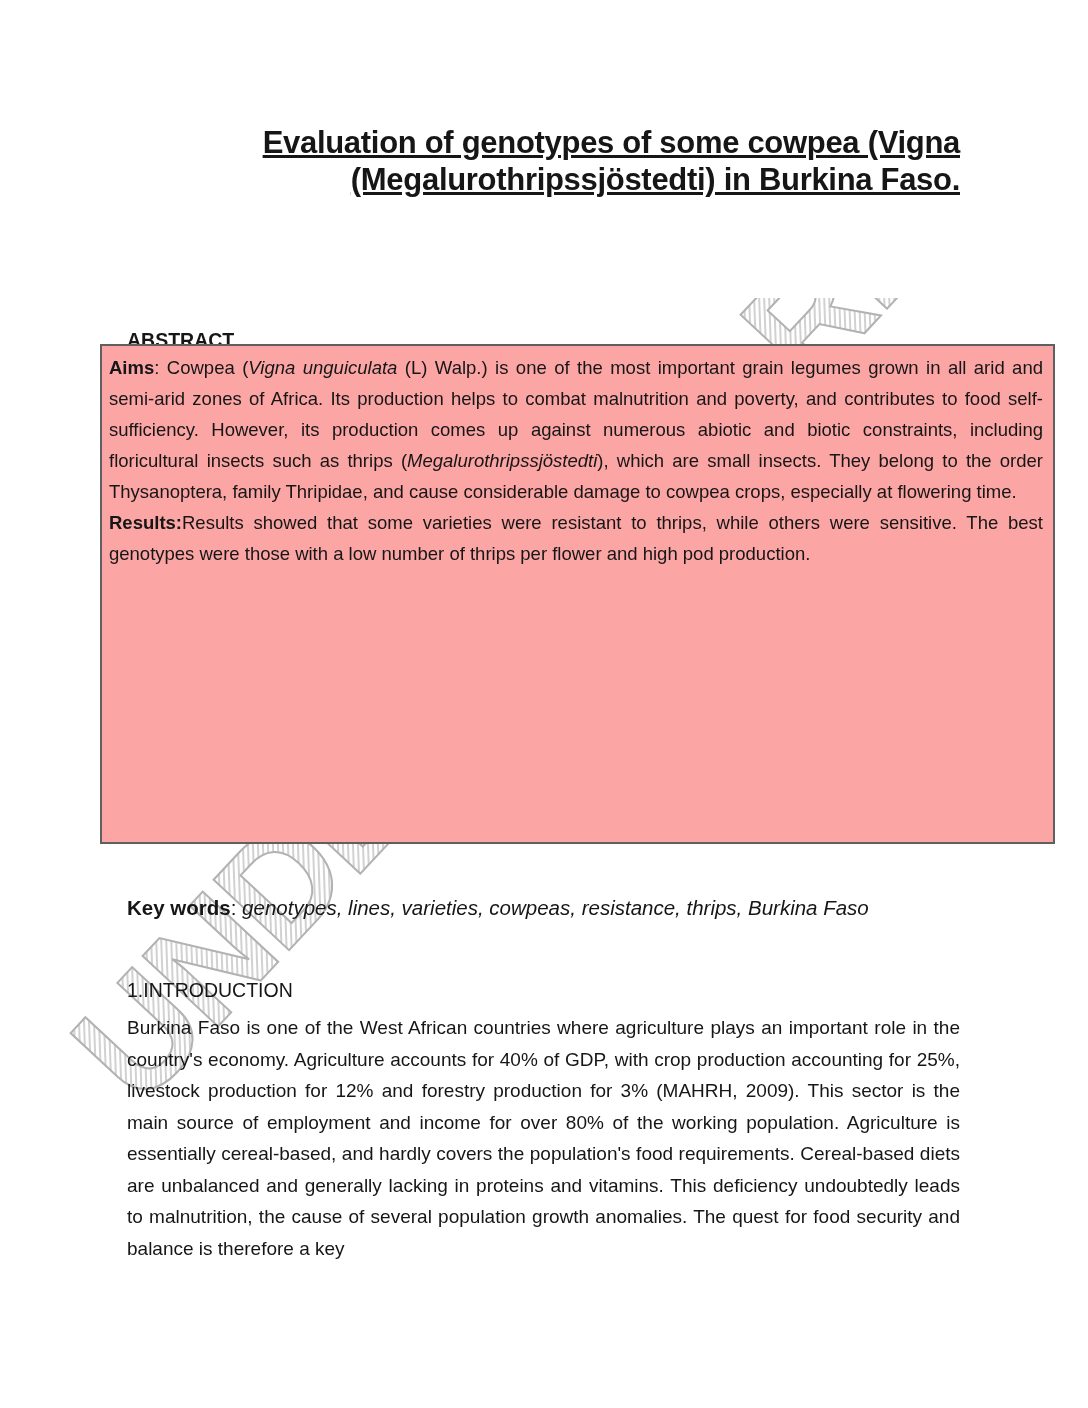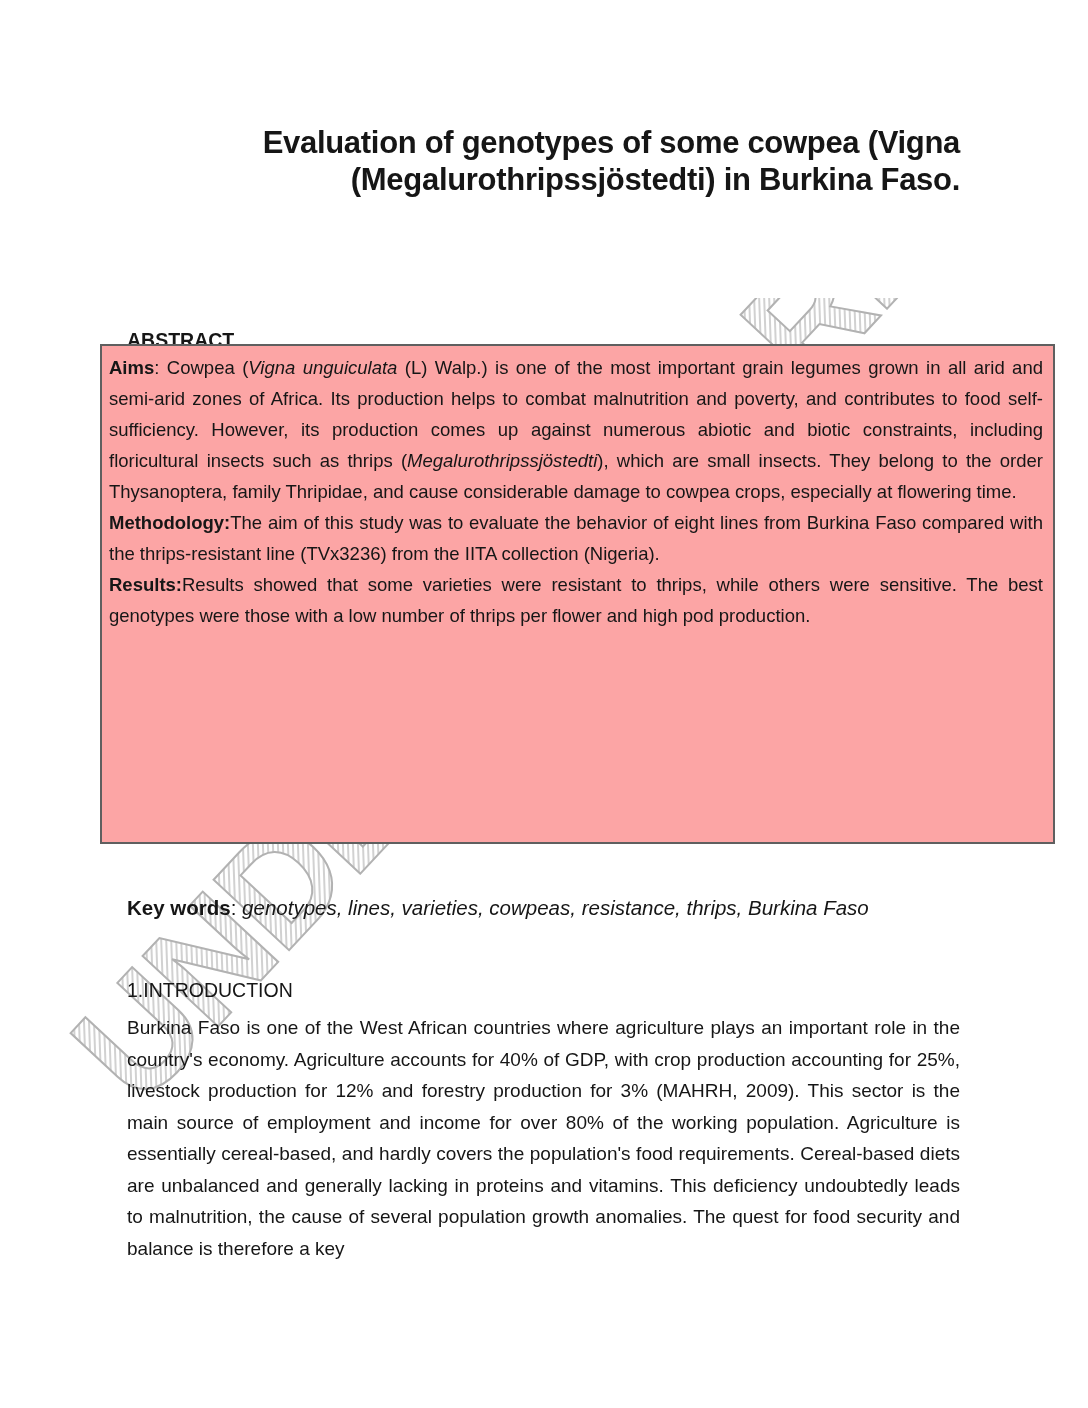--- a/index.html
+++ b/index.html
@@ -16,20 +16,21 @@
     z-index:0;
     clip-path: inset(298px 0px 226px 0px);
   }
   .content { position:absolute; inset:0; z-index:1; }
   .paper-title {
     position:absolute; left:127px; top:124px; width:833px;
     text-align:right;
     font-weight:bold;
     font-size:31px; line-height:37px;
     letter-spacing:-0.3px;
+    text-decoration:underline;
   }
   .abstract-heading {
     position:absolute; left:127px; top:329px;
     font-size:19.5px; font-weight:bold;
   }
   .abstract-box {
     position:absolute; left:100px; top:344px;
     width:955px; height:500px;
     box-sizing:border-box;
     border:2px solid #5f5f5f;
@@ -74,21 +75,20 @@
 
   <div class="paper-title">
     <div>Evaluation of genotypes of some cowpea (Vigna</div>
     <div>(Megalurothripssjöstedti) in Burkina Faso.</div>
   </div>
 
   <div class="abstract-heading">ABSTRACT</div>
 
   <div class="abstract-box" style="border-color: rgb(95, 95, 95);">
     <p><span class="seg-bold">Aims</span><span>: Cowpea (</span><span class="seg-italic">Vigna unguiculata</span><span> (L) Walp.) is one of the most important grain legumes grown in all arid and semi-arid zones of Africa. Its production helps to combat malnutrition and poverty, and contributes to food self-sufficiency. However, its production comes up against numerous abiotic and biotic constraints, including floricultural insects such as thrips (</span><span class="seg-italic">Megalurothripssjöstedti</span><span>), which are small insects. They belong to the order Thysanoptera, family Thripidae, and cause considerable damage to cowpea crops, especially at flowering time.</span></p>
-    <p><span class="seg-bold">Methodology:</span><span>The aim of this study was to evaluate the behavior of eight lines from Burkina Faso compared with the thrips-resistant line (TVx3236) from the IITA collection (Nigeria).</span></p>
     <p><span class="seg-bold">Results:</span><span>Results showed that some varieties were resistant to thrips, while others were sensitive. The best genotypes were those with a low number of thrips per flower and high pod production.</span></p>
   </div>
 
   <div class="keywords-line"><span class="seg-bold">Key words</span><span>: </span><span class="seg-italic">genotypes, lines, varieties, cowpeas, resistance, thrips, Burkina Faso</span></div>
 
   <div class="intro-heading">1.INTRODUCTION</div>
 
   <div class="intro-body">Burkina Faso is one of the West African countries where agriculture plays an important role in the country's economy. Agriculture accounts for 40% of GDP, with crop production accounting for 25%, livestock production for 12% and forestry production for 3% (MAHRH, 2009). This sector is the main source of employment and income for over 80% of the working population. Agriculture is essentially cereal-based, and hardly covers the population's food requirements. Cereal-based diets are unbalanced and generally lacking in proteins and vitamins. This deficiency undoubtedly leads to malnutrition, the cause of several population growth anomalies. The quest for food security and balance is therefore a key</div>
 
 </div>

